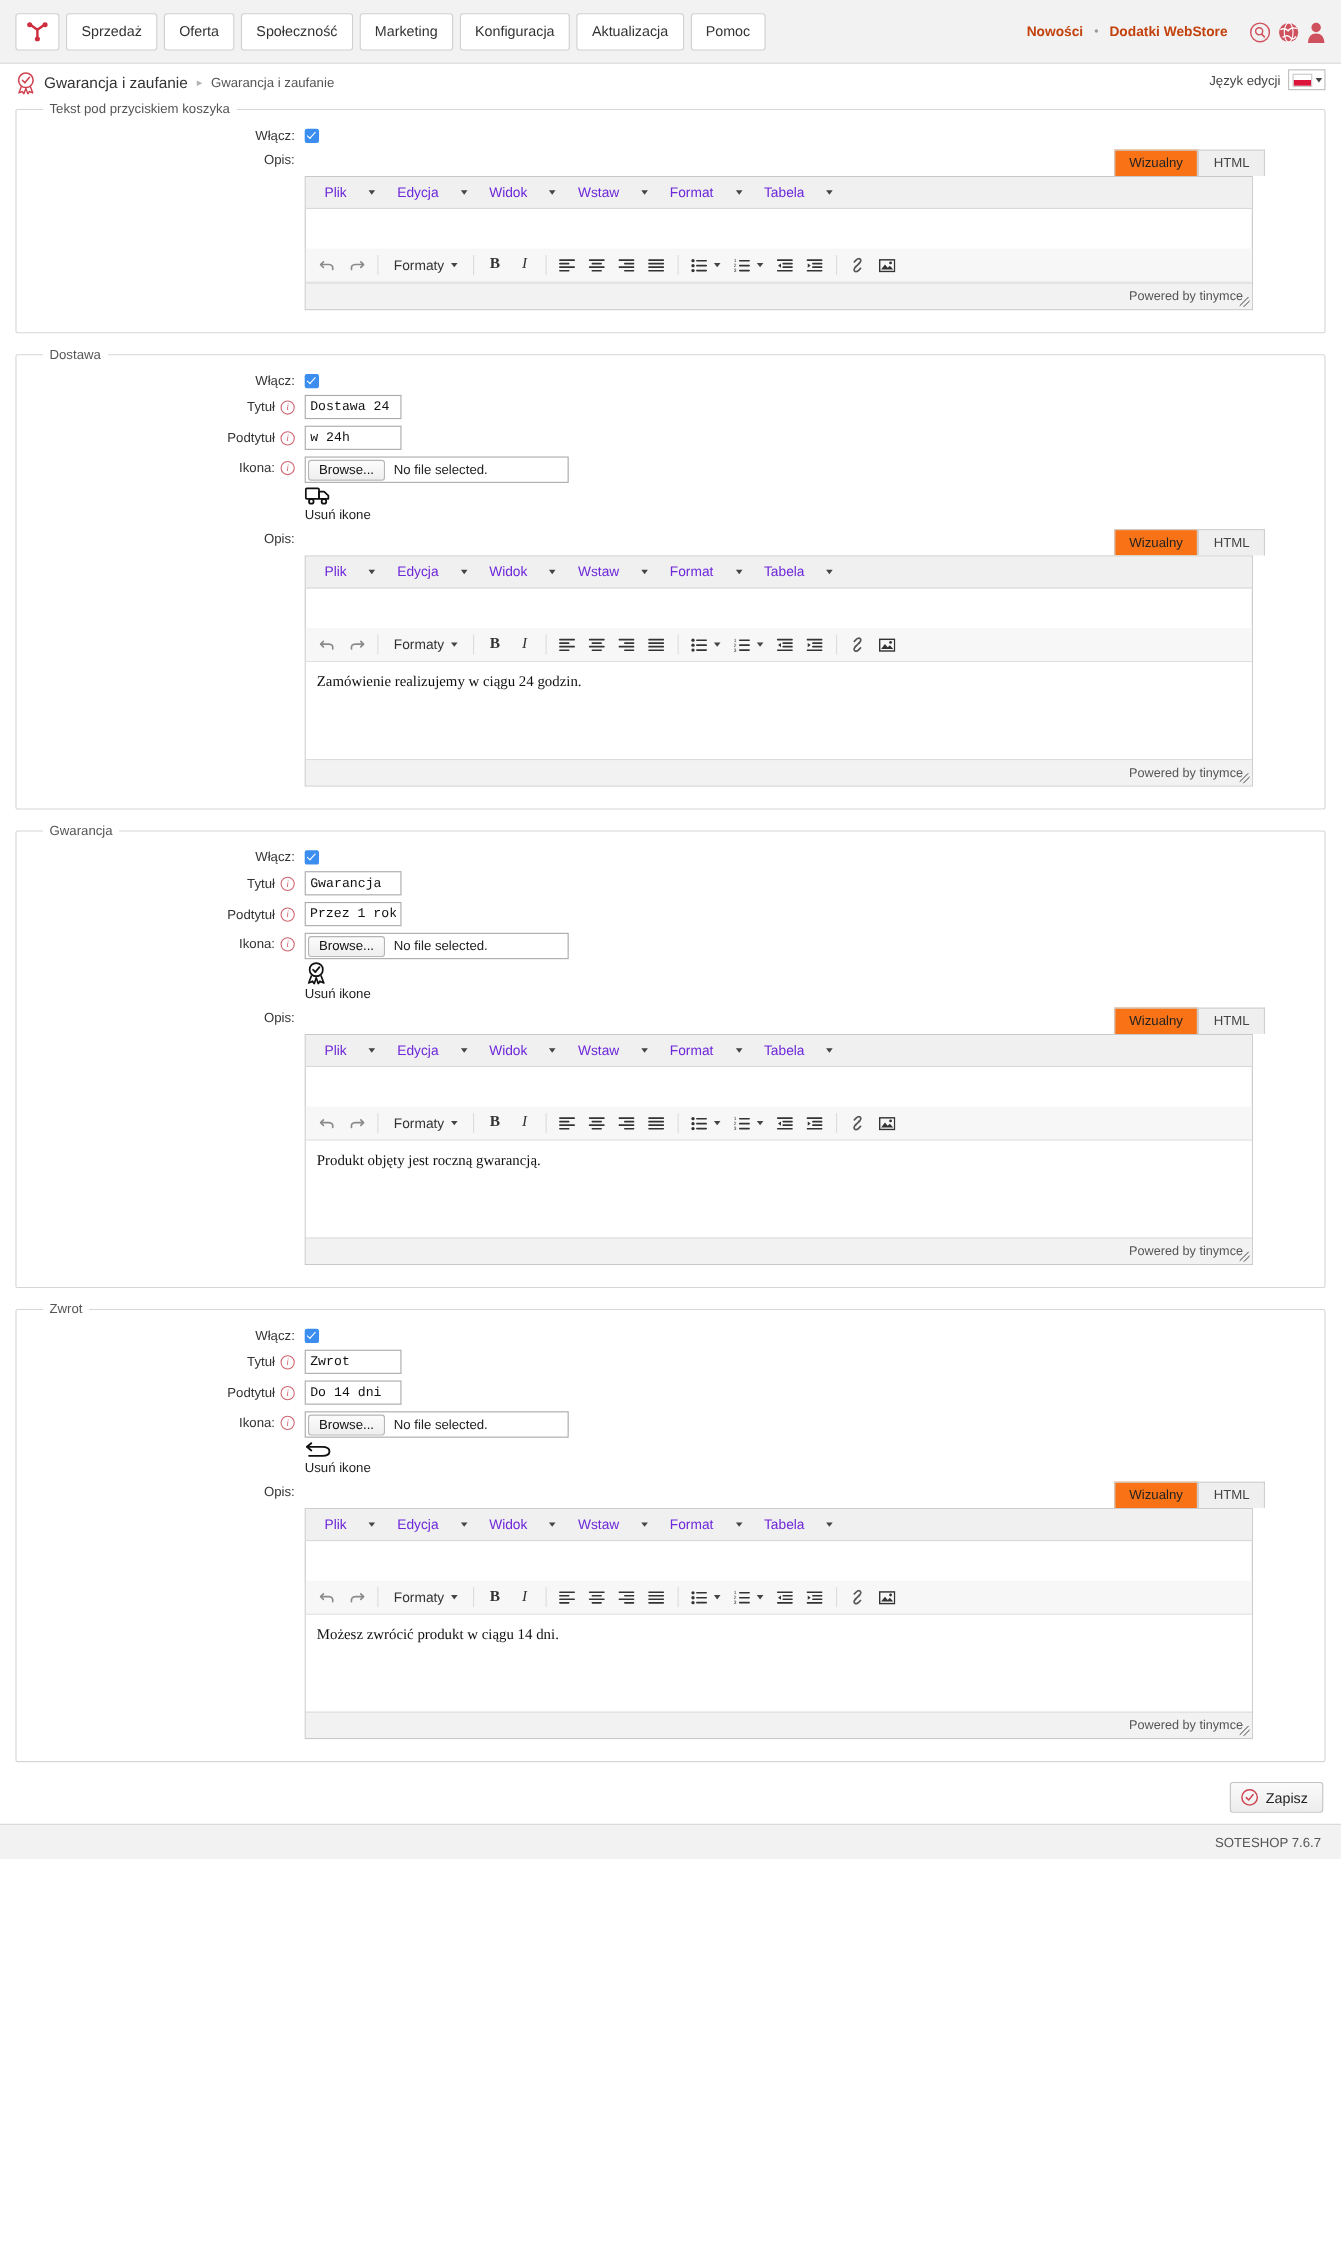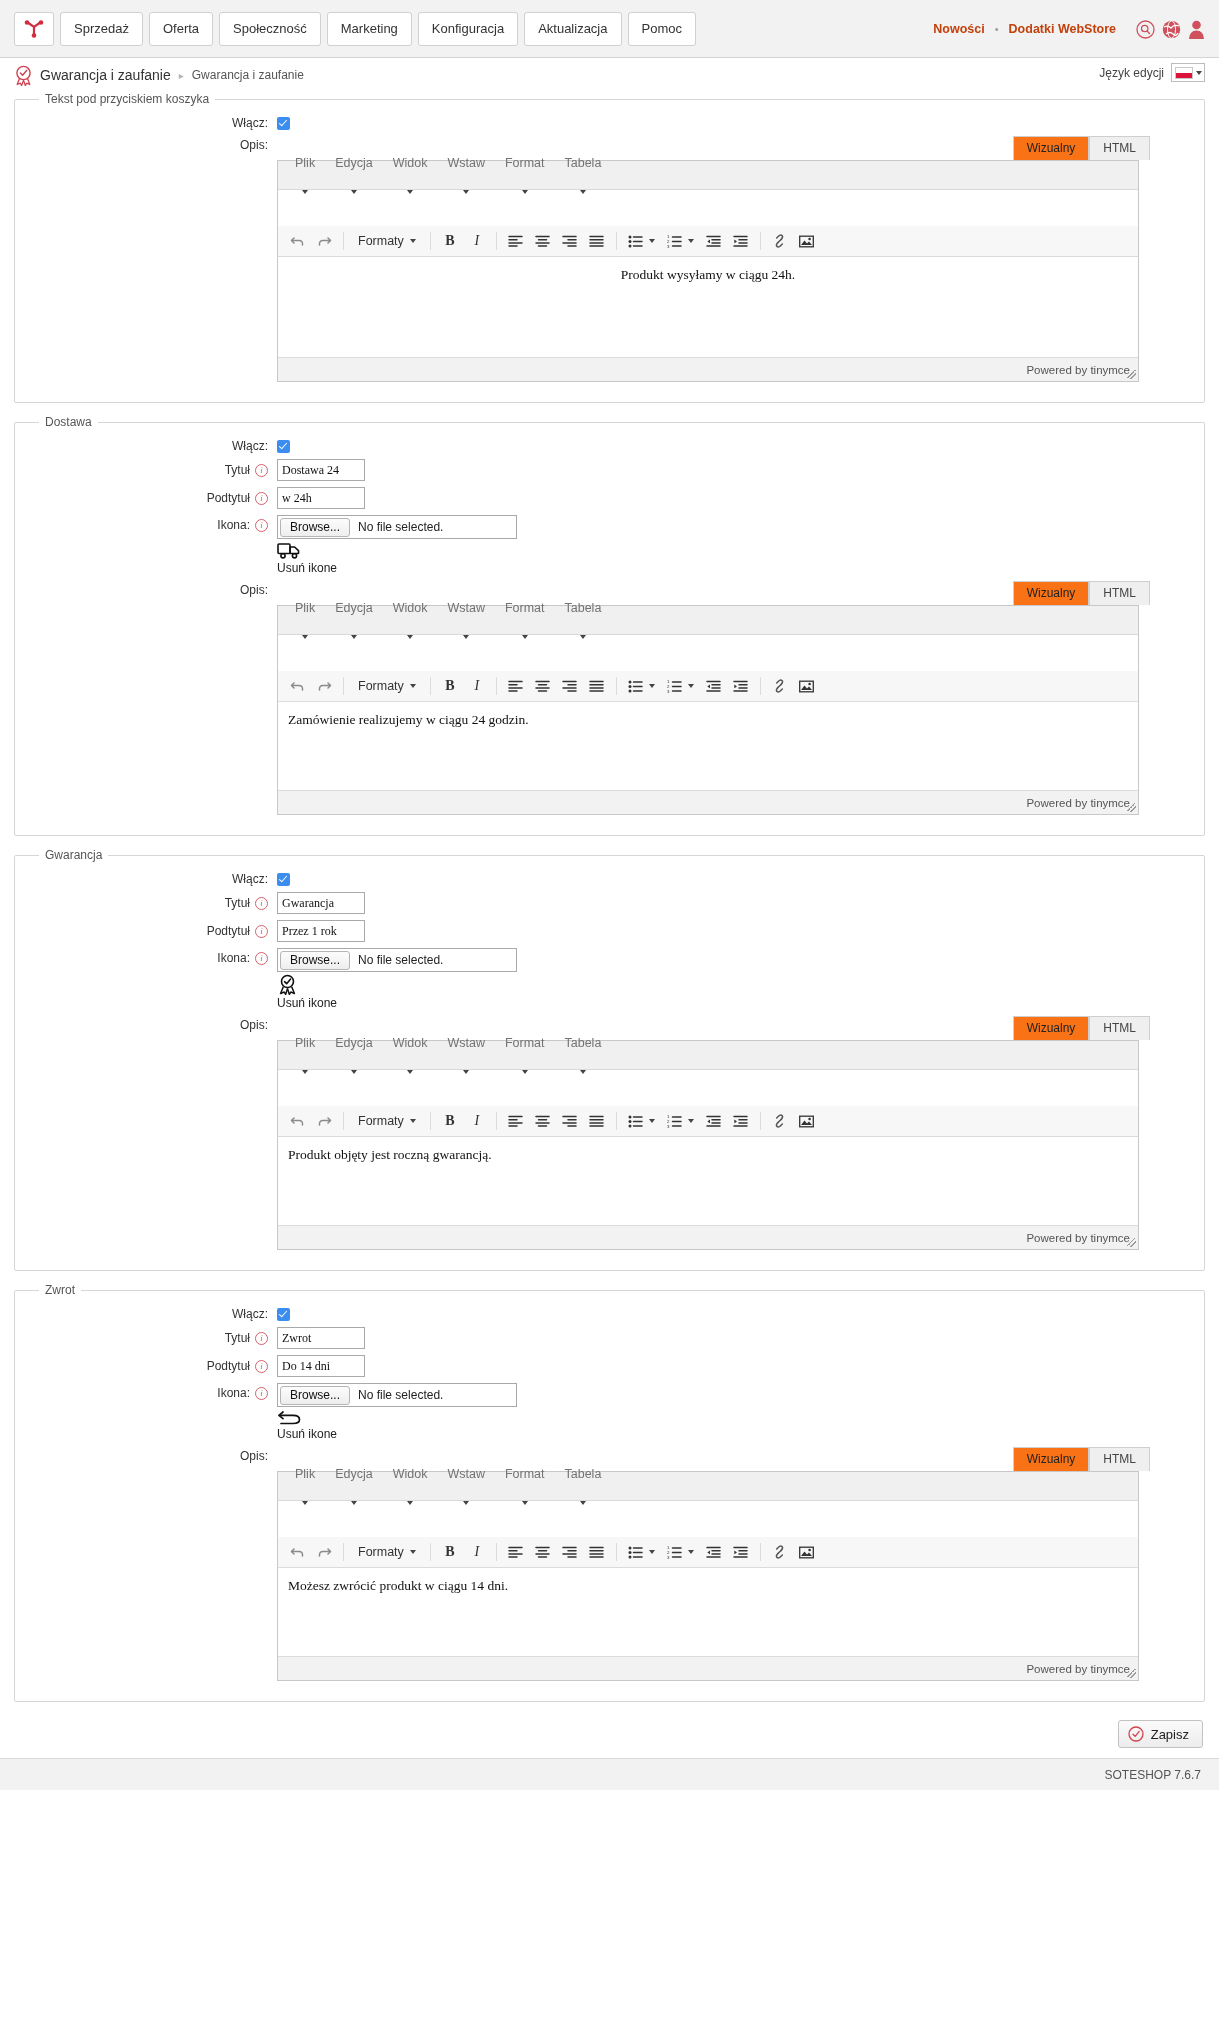--- a/index.html
+++ b/index.html
@@ -131,21 +131,21 @@
     border: solid #fff;
     border-width: 0 1.6px 1.6px 0;
     transform: rotate(42deg);
   }
   .txtin {
     height: 22px;
     width: 88px;
     border: 1px solid #a9a9a9;
     background: #fff;
     font-size: 12px;
-    font-family: Liberation Serif, serif;
+    font-family: Liberation Mono, monospace;
     padding: 0 4px;
     color: #111;
   }
   .filewrap {
     display: flex; align-items: center;
     border: 1px solid #a9a9a9;
     background: #fff;
     height: 24px;
     width: 240px;
     padding: 0 2px;
@@ -208,26 +208,25 @@
     background: #f0f0f0;
     border-bottom: 1px solid #d9d9d9;
     display: flex;
     align-items: center;
     height: 29px;
     padding-left: 8px;
     gap: 2px;
   }
   .mce-menu-item {
     font-size: 12.5px;
-    color: #737373;
+    color: #6d28d9;
     padding: 3px 9px;
     display: flex; align-items: center; gap: 20px;
     cursor: pointer;
     border-radius: 2px;
-    flex-direction: column;
   }
   .mce-toolbar {
     background: #f7f7f7;
     border-bottom: 1px solid #dcdcdc;
     display: flex;
     align-items: center;
     height: 31px;
     padding-left: 6px;
     gap: 1px;
     margin-top: 36px;
@@ -588,21 +587,20 @@
   <div class="tb-btn">
                 <span>
                   <svg width="15" height="13" viewBox="0 0 15 13">
                     <rect x="0.7" y="1.2" width="13.6" height="10.6" fill="none" stroke="#333" stroke-width="1.3"></rect>
                     <path d="M2 10 L5.5 5.5 L8 8.5 L10 6.5 L13 10 Z" fill="#333"></path>
                     <circle cx="10.6" cy="4" r="1.3" fill="#333"></circle>
                   </svg>
                 </span>
               </div>
             </div>
-      <div class="mce-body center" style="height:100px">Produkt wysyłamy w ciągu 24h.</div>
       <div class="mce-status">
         <span>Powered by tinymce</span>
         <span class="resize-grip"></span>
       </div>
     </div>
   </div>
     </div>
   </fieldset>
 
   <fieldset class="panel">

